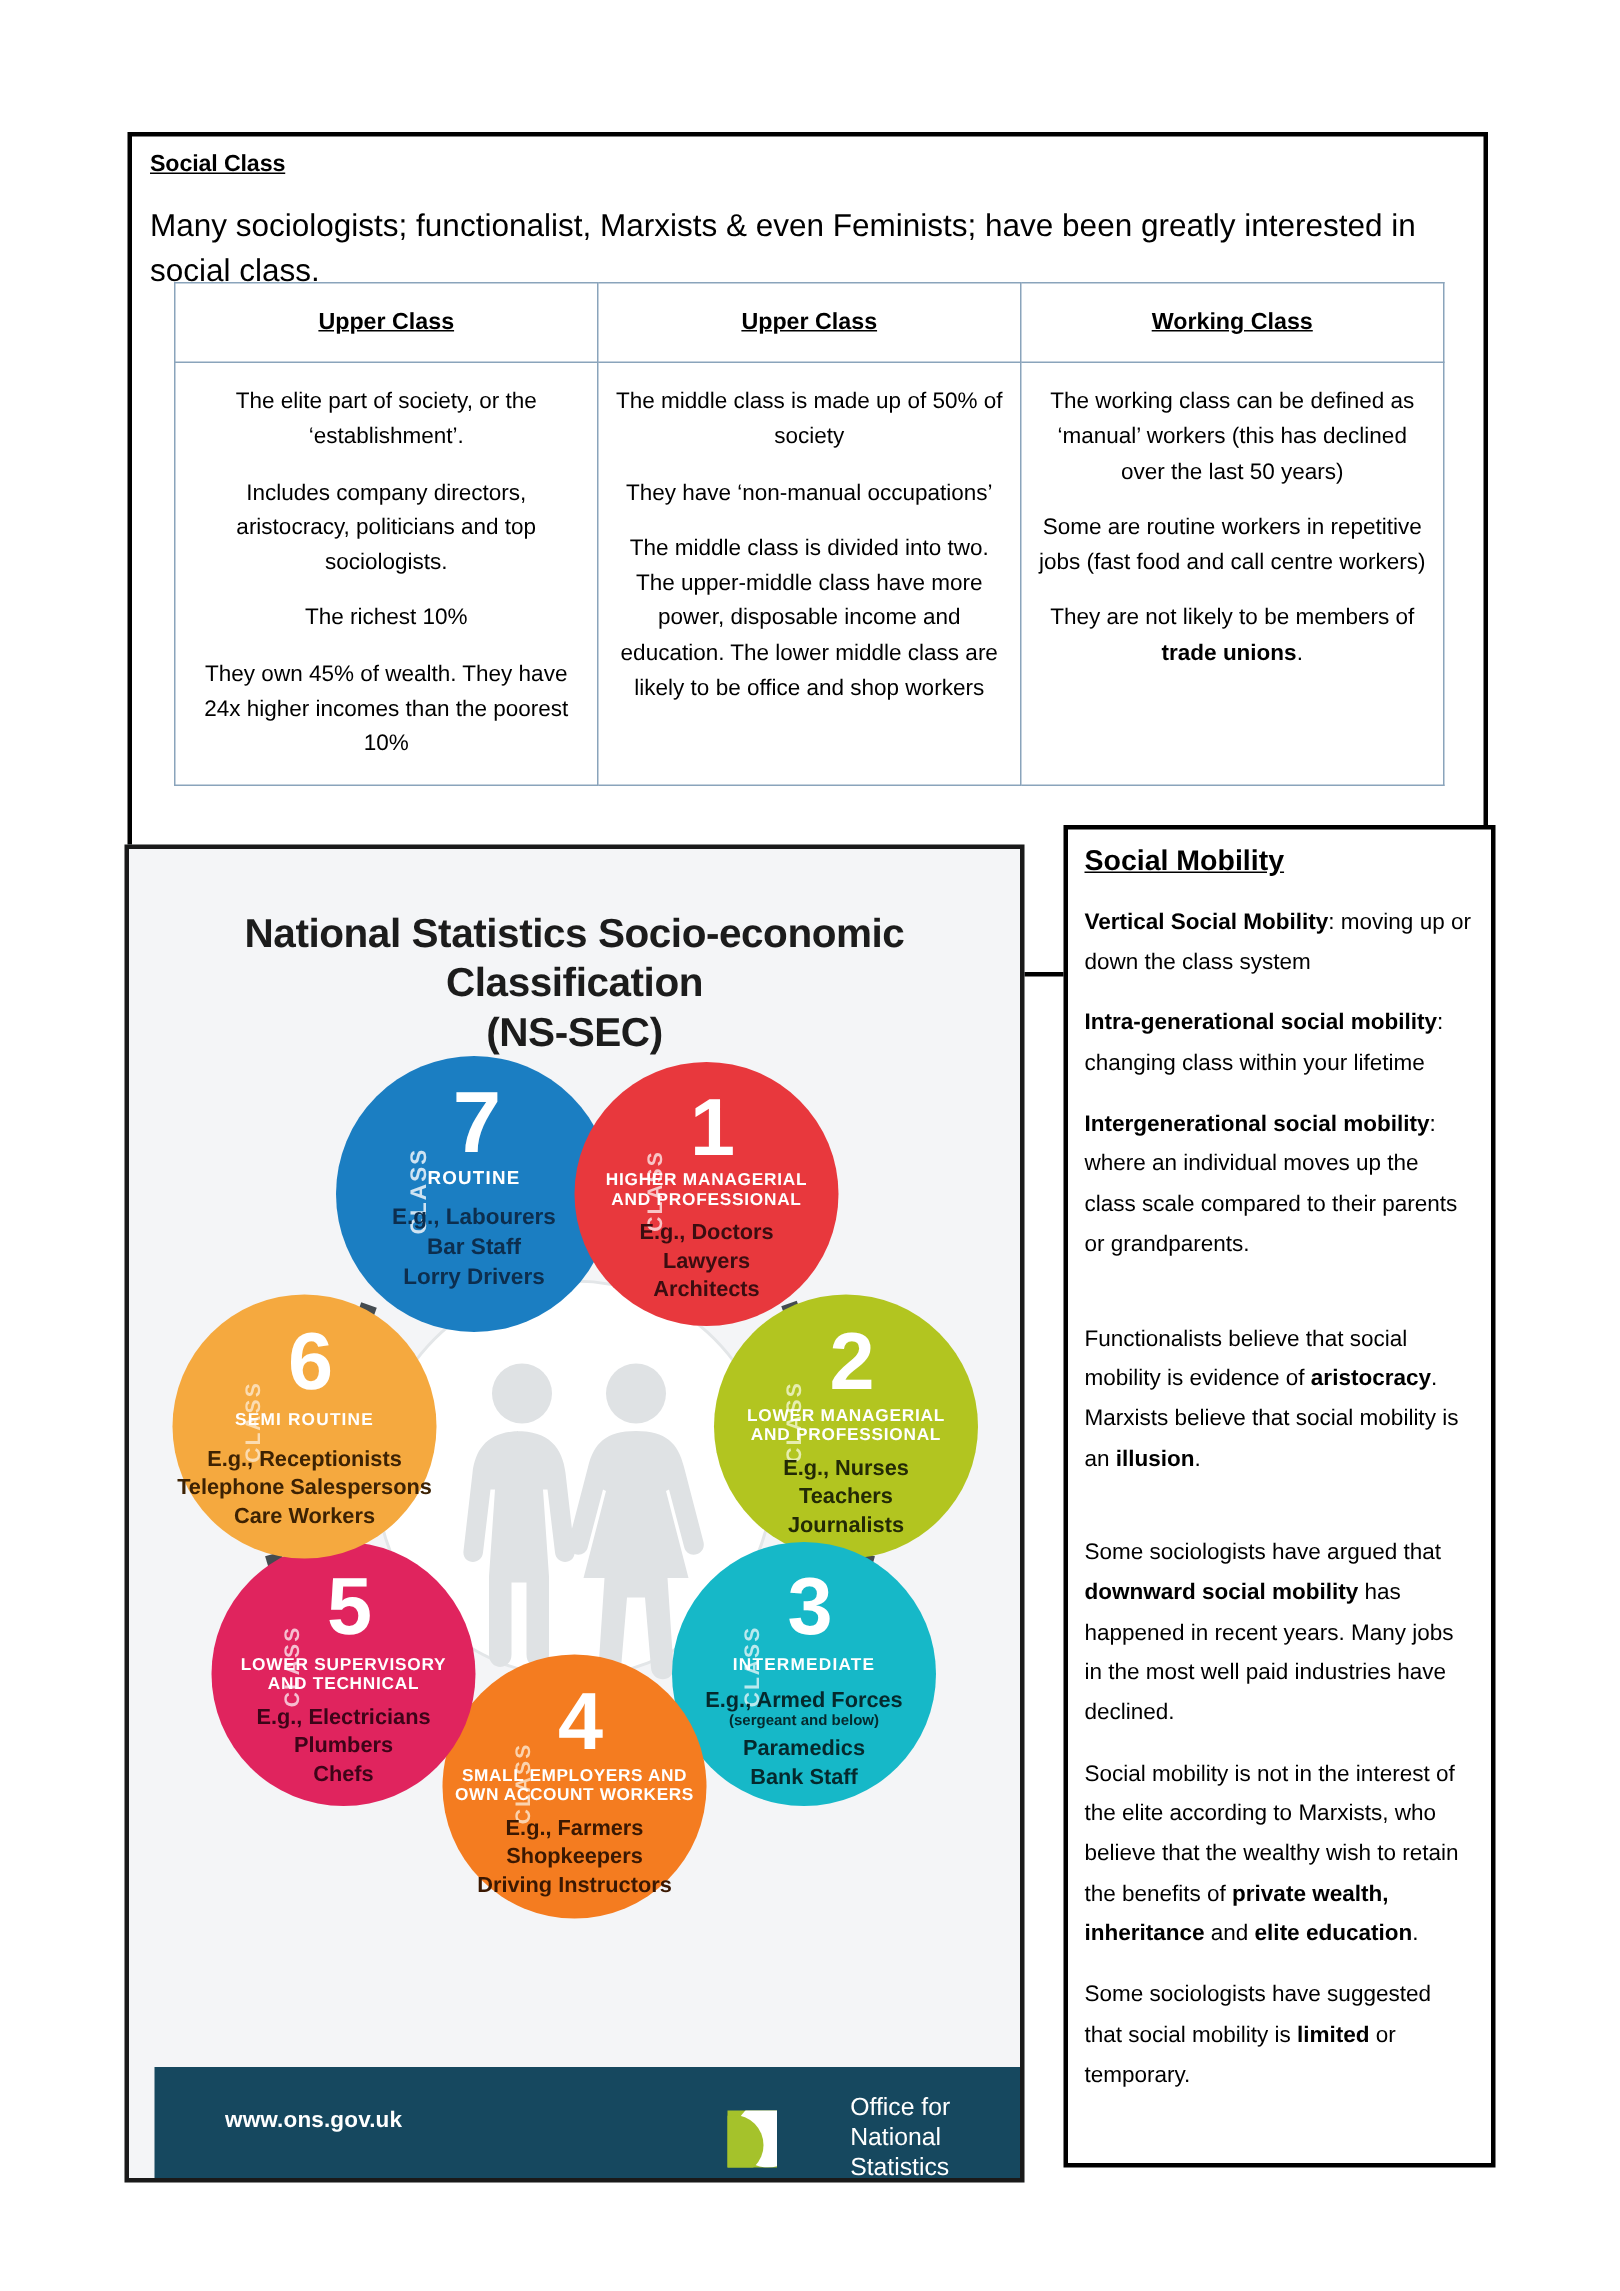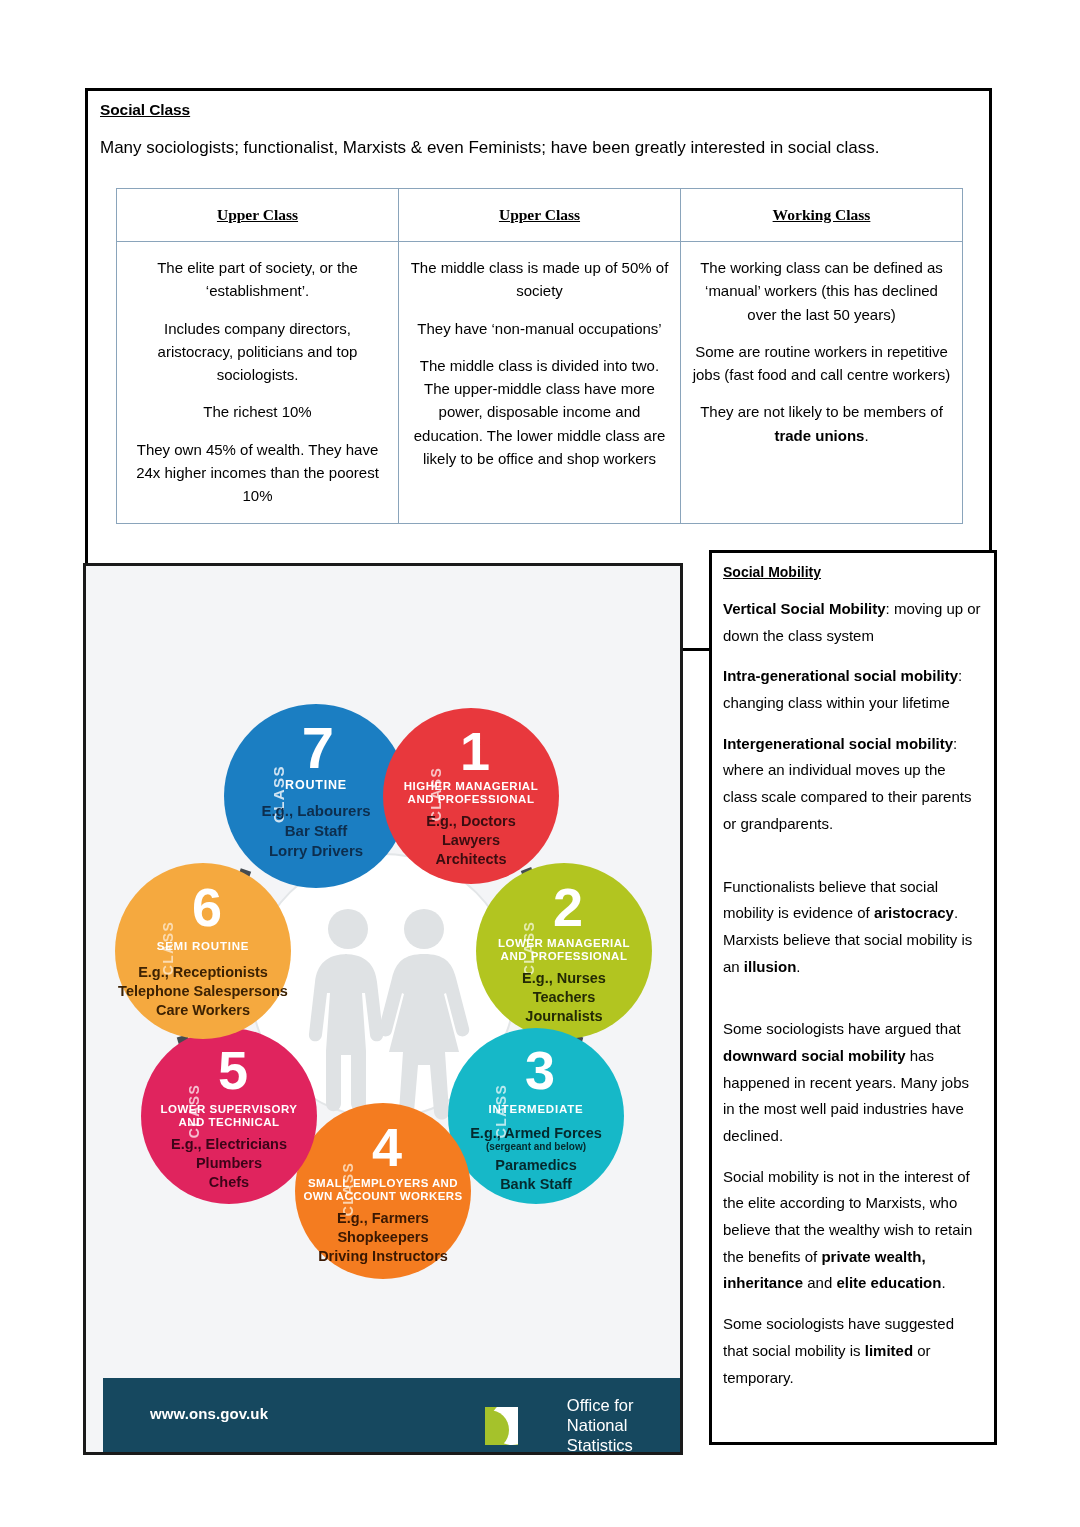--- a/index.html
+++ b/index.html
@@ -15,38 +15,38 @@
     position:absolute; left:85px; top:88px; width:907px; height:563px;
     border:3px solid #000; background:#fff; box-sizing:border-box;
   }
   .sc-title{
     position:absolute; left:12px; top:10px;
     font-size:15.5px; font-weight:bold; text-decoration:underline;
     letter-spacing:-0.1px;
   }
   .sc-intro{
     position:absolute; left:12px; top:45px; right:12px;
-    font-size:17px; line-height:1.45;
+    font-size:21px; line-height:1.45;
   }
 
   
   .class-table{
     position:absolute; left:28px; top:97px; width:847px;
     border-collapse:collapse; table-layout:fixed;
   }
   .class-table td{
     border:1px solid #8aa4bb;
     vertical-align:top;
     padding:0;
   }
   .class-table .hd{
     height:52px; text-align:center; vertical-align:middle;
   }
   .class-table .hd span{
-    font-size:15.5px; font-weight:bold; text-decoration:underline;font-family:Liberation Serif, serif;
+    font-size:15.5px; font-weight:bold; text-decoration:underline;
   }
   .cellbody{
     padding:14px 9px 16px 9px;
     font-size:15px; line-height:1.55; text-align:center;
   }
   .cellbody p{ margin:0 0 14px 0; }
   .cellbody p:last-child{ margin-bottom:0; }
 
   
   .nssec-panel{
@@ -92,21 +92,21 @@
     color:#fff; font-size:16.5px; line-height:1.2; font-weight:400;margin-left:40px;
   }
 
   
   .mobility-box{
     position:absolute; left:709px; top:550px; width:288px; height:895px;
     border:3px solid #000; background:#fff; box-sizing:border-box;
     padding:9px 11px 0 11px;
   }
   .mob-title{
-    font-size:14px; font-weight:bold; text-decoration:underline;
+    font-size:19px; font-weight:bold; text-decoration:underline;
     margin:2px 0 16px 0;
   }
   .mob-p{
     font-size:15px; line-height:1.78; margin:0 0 14px 0;
     text-align:left;
   }
   .mob-gap{ height:22px; }
   b{ font-weight:bold; }
 
   .circ-label{ font-family:"Liberation Sans", sans-serif; }
@@ -158,20 +158,24 @@
           </p>
         </div>
       </td>
     </tr>
   </tbody>
     </table>
 </div>
 
 <div class="nssec-panel">
 
+  <div class="nssec-title">
+    <div>National Statistics Socio-economic Classification</div>
+    <div>(NS-SEC)</div>
+  </div>
 
   <div class="diagram-wrap">
     <svg width="594" height="640" viewBox="0 0 594 640" xmlns="http://www.w3.org/2000/svg">
 
       <g stroke="#d9dde0" stroke-width="2" fill="none">
         <line x1="297" y1="300" x2="243" y2="162"></line>
         <line x1="297" y1="300" x2="352" y2="162"></line>
         <line x1="297" y1="300" x2="438" y2="250"></line>
         <line x1="297" y1="300" x2="430" y2="390"></line>
         <line x1="297" y1="300" x2="297" y2="452"></line>

